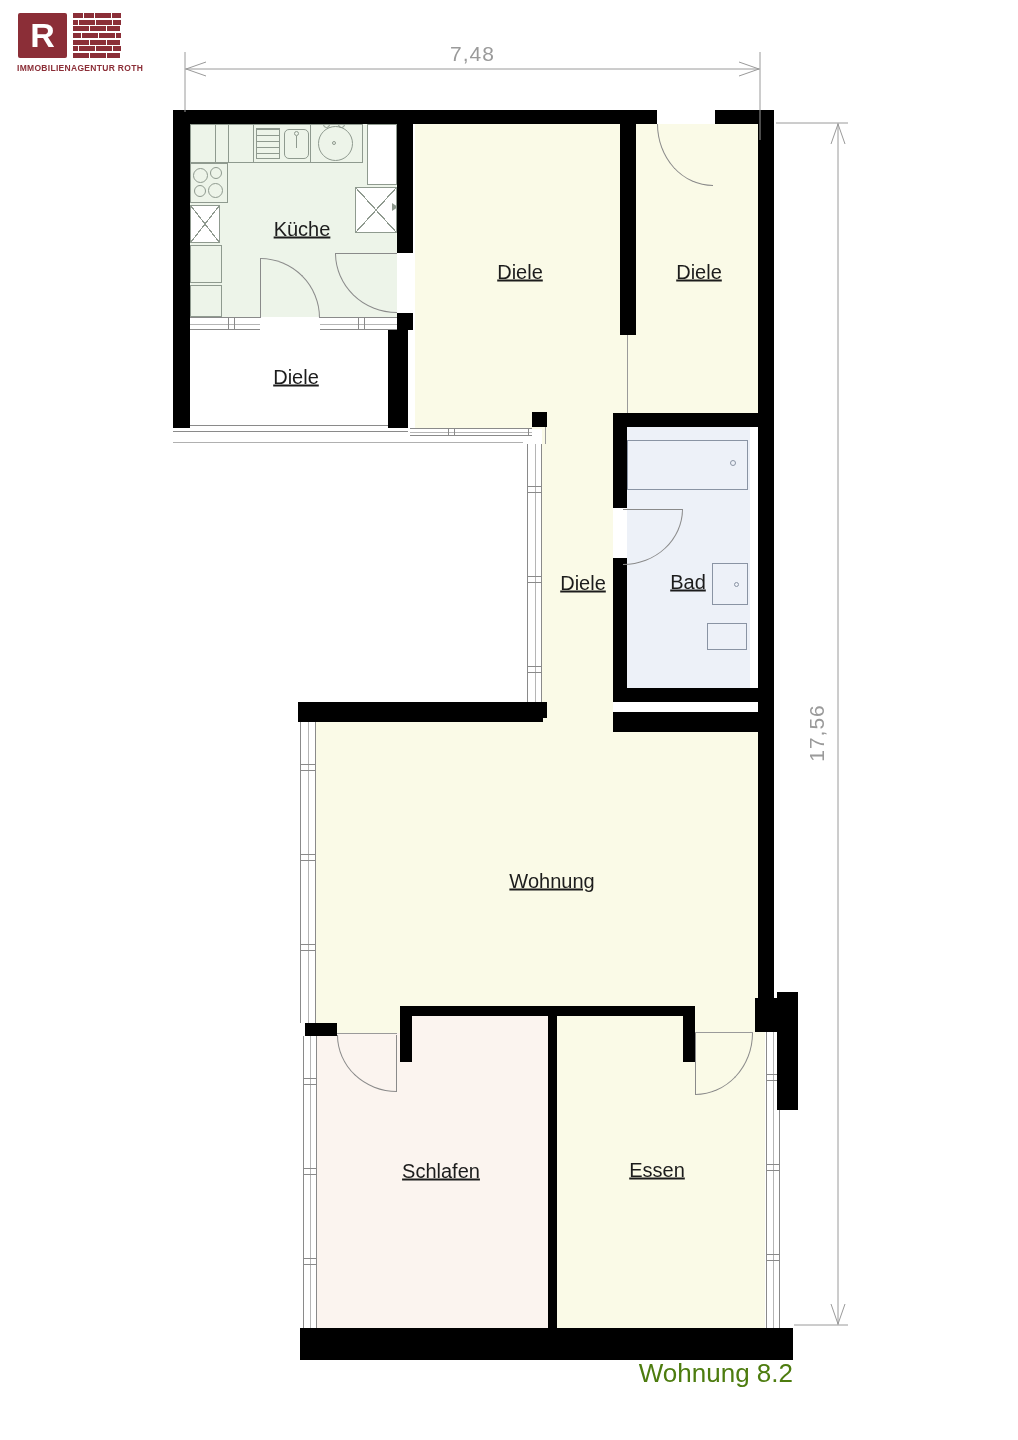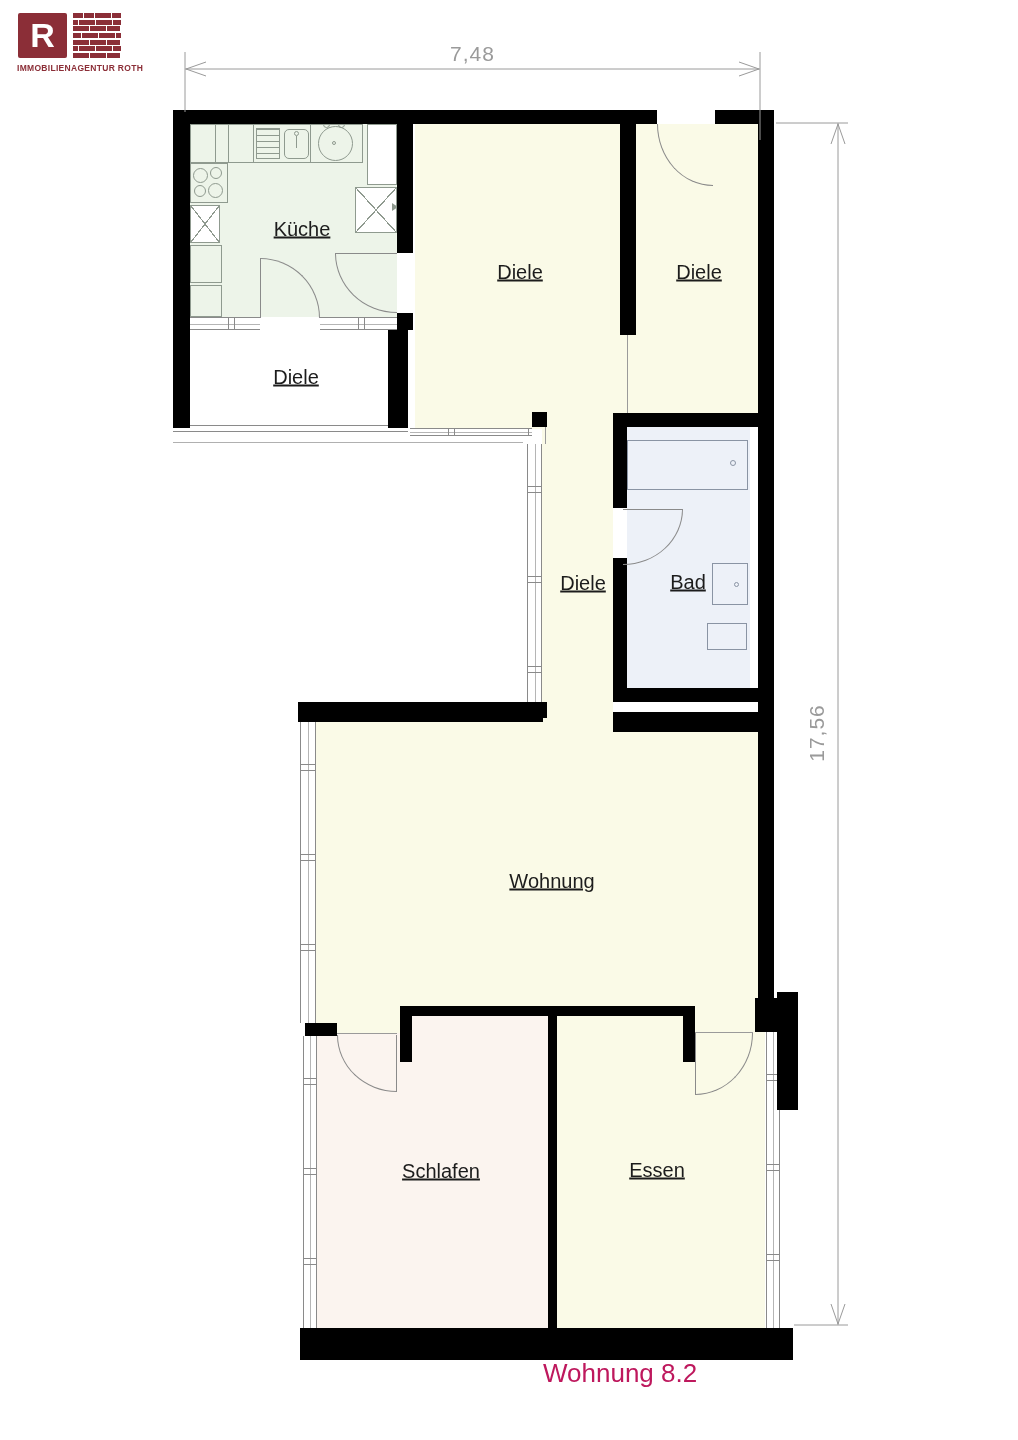--- a/index.html
+++ b/index.html
@@ -30,21 +30,21 @@
   .fxk{ position:absolute; border:1px solid #8f9a8f; }
   .fxb{ position:absolute; border:1px solid #8a94a4; }
   .circ{ border-radius:50%; }
   .xbox{ background-color:#fff;
     background-image:
       linear-gradient(to top right, transparent calc(50% - 0.6px), #8f9a8f calc(50% - 0.6px) calc(50% + 0.6px), transparent calc(50% + 0.6px)),
       linear-gradient(to bottom right, transparent calc(50% - 0.6px), #8f9a8f calc(50% - 0.6px) calc(50% + 0.6px), transparent calc(50% + 0.6px)); }
   .rack{ background-image:repeating-linear-gradient(180deg, #8f9a8f 0 1px, transparent 1px 6px); }
   .dims{ position:absolute; left:0; top:0; pointer-events:none; }
   .dimlabel{ position:absolute; color:#9a9a9a; font-size:21px; letter-spacing:1px; text-align:center; }
-  .title{ position:absolute; font-size:26px; color:#be185d; }
+  .title{ position:absolute; font-size:26px; color:#4d7c0f; text-align:right; }
   
   .logo{ position:absolute; left:14px; top:10px; width:130px; }
   .logo-mark{ position:absolute; left:4px; top:3px; width:49px; height:45px; border-radius:2px;
     display:flex; align-items:center; justify-content:center;
     color:#fff; font-size:34px; font-weight:bold; }
   .logo-bricks{ position:absolute; left:59px; top:3px; width:50px; height:45px;
     display:flex; flex-direction:column; justify-content:space-between; }
   .brickrow{ display:flex; gap:1px; height:5px; }
   .logo-company{ position:absolute; left:3px; top:53px; width:124px;
     font-size:8.5px; font-weight:bold; letter-spacing:0.3px; white-space:nowrap; }

